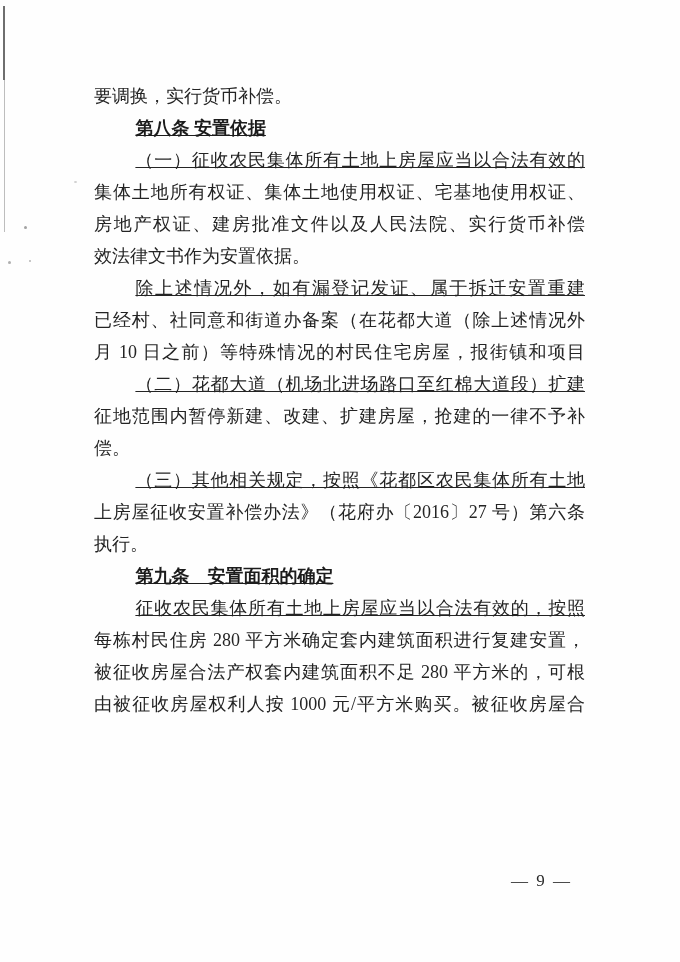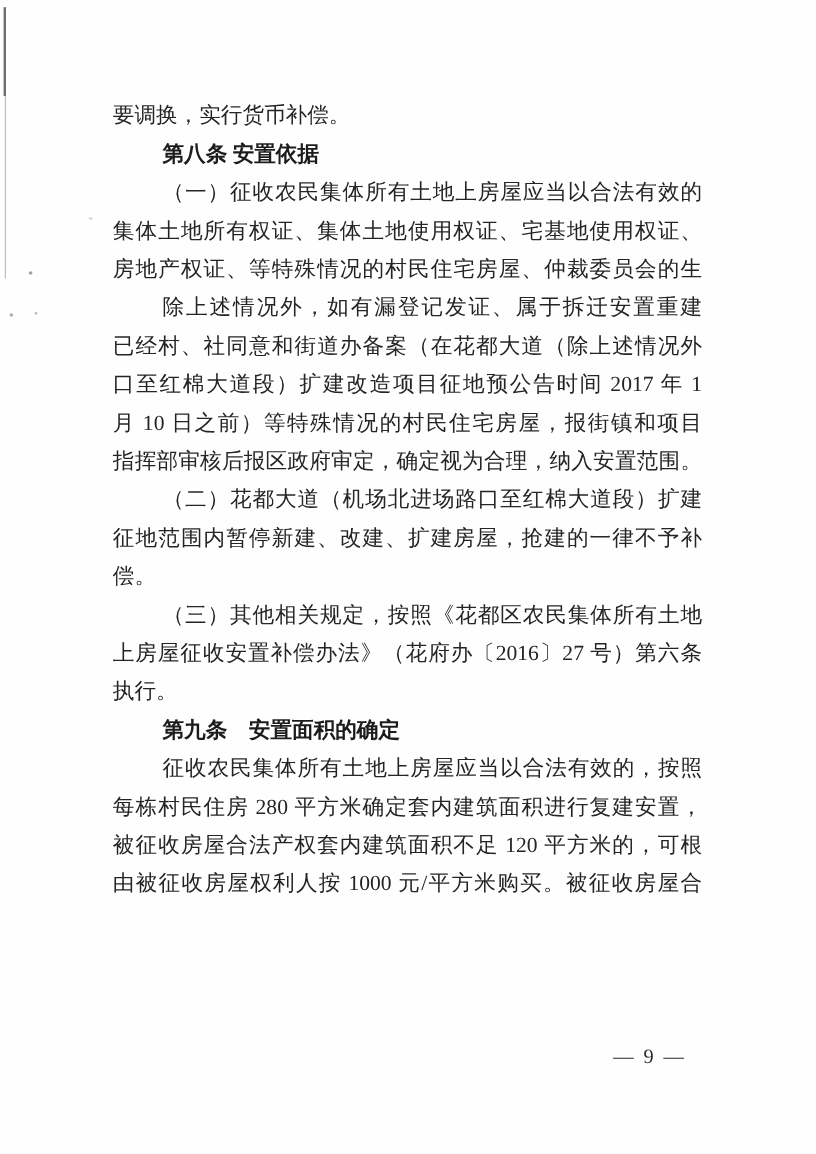--- a/index.html
+++ b/index.html
@@ -37,20 +37,21 @@
     overflow: hidden;
     white-space: nowrap;
   }
   .line.j {
     white-space: normal;
     text-align: justify;
     text-align-last: justify;
   }
   .line.ind {
     text-indent: 2.3em;
+    text-decoration: underline;
   }
   .line.b {
     font-weight: bold;
     color: #1c1c1c;
   }
   .footer {
     position: absolute;
     top: 871px;
     right: 108px;
     font-size: 17px;
@@ -96,34 +97,33 @@
   <div class="dot dot-a"></div>
   <div class="dot dot-b"></div>
   <div class="dot dot-c"></div>
   <div class="dot dot-d"></div>
 
   <div class="doc-body">
       <div class="line">要调换，实行货币补偿。</div>
       <div class="line ind b">第八条 安置依据</div>
       <div class="line j ind">（一）征收农民集体所有土地上房屋应当以合法有效的</div>
       <div class="line j">集体土地所有权证、集体土地使用权证、宅基地使用权证、</div>
-      <div class="line j">房地产权证、等特殊情况的村民住宅房屋、仲裁委员会的生</div>
+      <div class="line j">房地产权证、建房批准文件以及人民法院、实行货币补偿</div>
+      <div class="line">效法律文书作为安置依据。</div>
       <div class="line j ind">除上述情况外，如有漏登记发证、属于拆迁安置重建房、</div>
       <div class="line j">已经村、社同意和街道办备案（在花都大道（除上述情况外</div>
-      <div class="line j">口至红棉大道段）扩建改造项目征地预公告时间 2017 年 1</div>
       <div class="line j">月 10 日之前）等特殊情况的村民住宅房屋，报街镇和项目</div>
-      <div class="line j">指挥部审核后报区政府审定，确定视为合理，纳入安置范围。</div>
       <div class="line j ind">（二）花都大道（机场北进场路口至红棉大道段）扩建</div>
       <div class="line j">征地范围内暂停新建、改建、扩建房屋，抢建的一律不予补</div>
       <div class="line">偿。</div>
       <div class="line j ind">（三）其他相关规定，按照《花都区农民集体所有土地</div>
       <div class="line j">上房屋征收安置补偿办法》（花府办〔2016〕27 号）第六条</div>
       <div class="line">执行。</div>
       <div class="line ind b">第九条　安置面积的确定</div>
       <div class="line j ind">征收农民集体所有土地上房屋应当以合法有效的，按照</div>
       <div class="line j">每栋村民住房 280 平方米确定套内建筑面积进行复建安置，</div>
-      <div class="line j">被征收房屋合法产权套内建筑面积不足 120 平方米的，可根</div>
+      <div class="line j">被征收房屋合法产权套内建筑面积不足 280 平方米的，可根</div>
       <div class="line j">由被征收房屋权利人按 1000 元/平方米购买。被征收房屋合</div>
     </div>
 
   <div class="footer">— 9 —</div>
 
 </div>
 
 </body></html>

